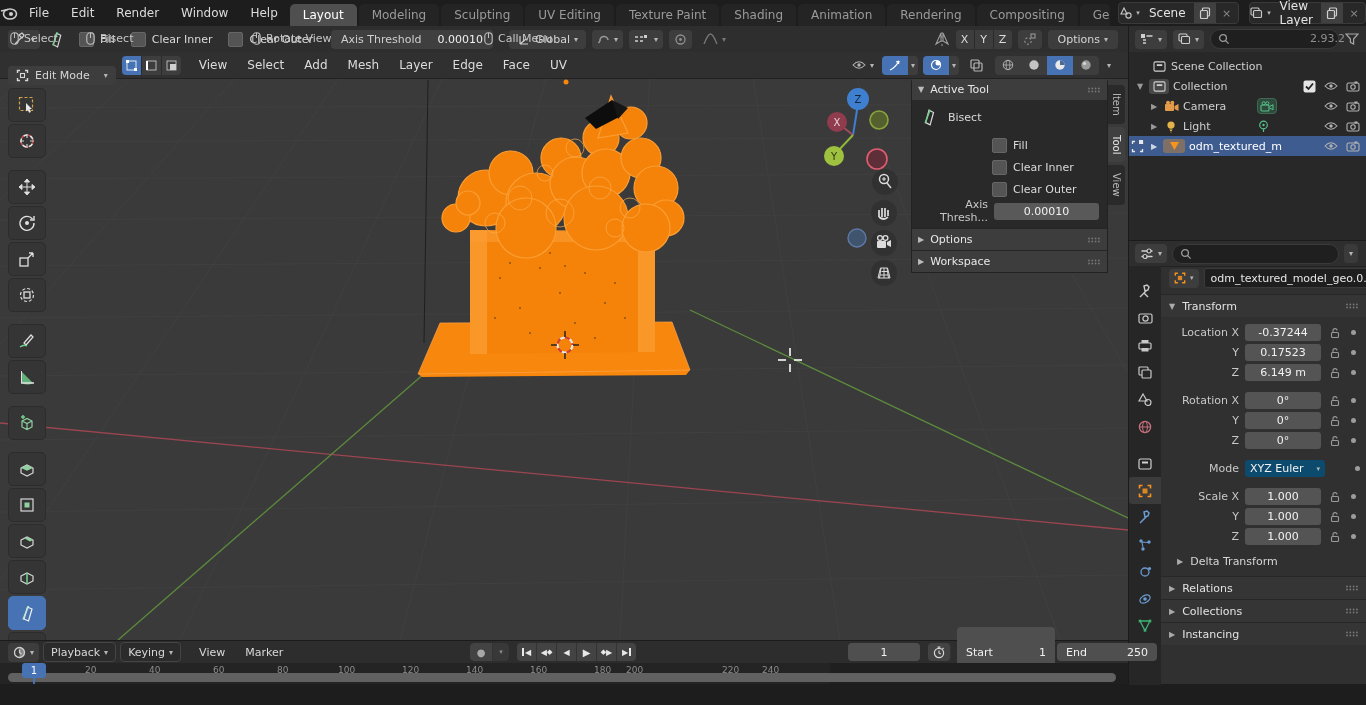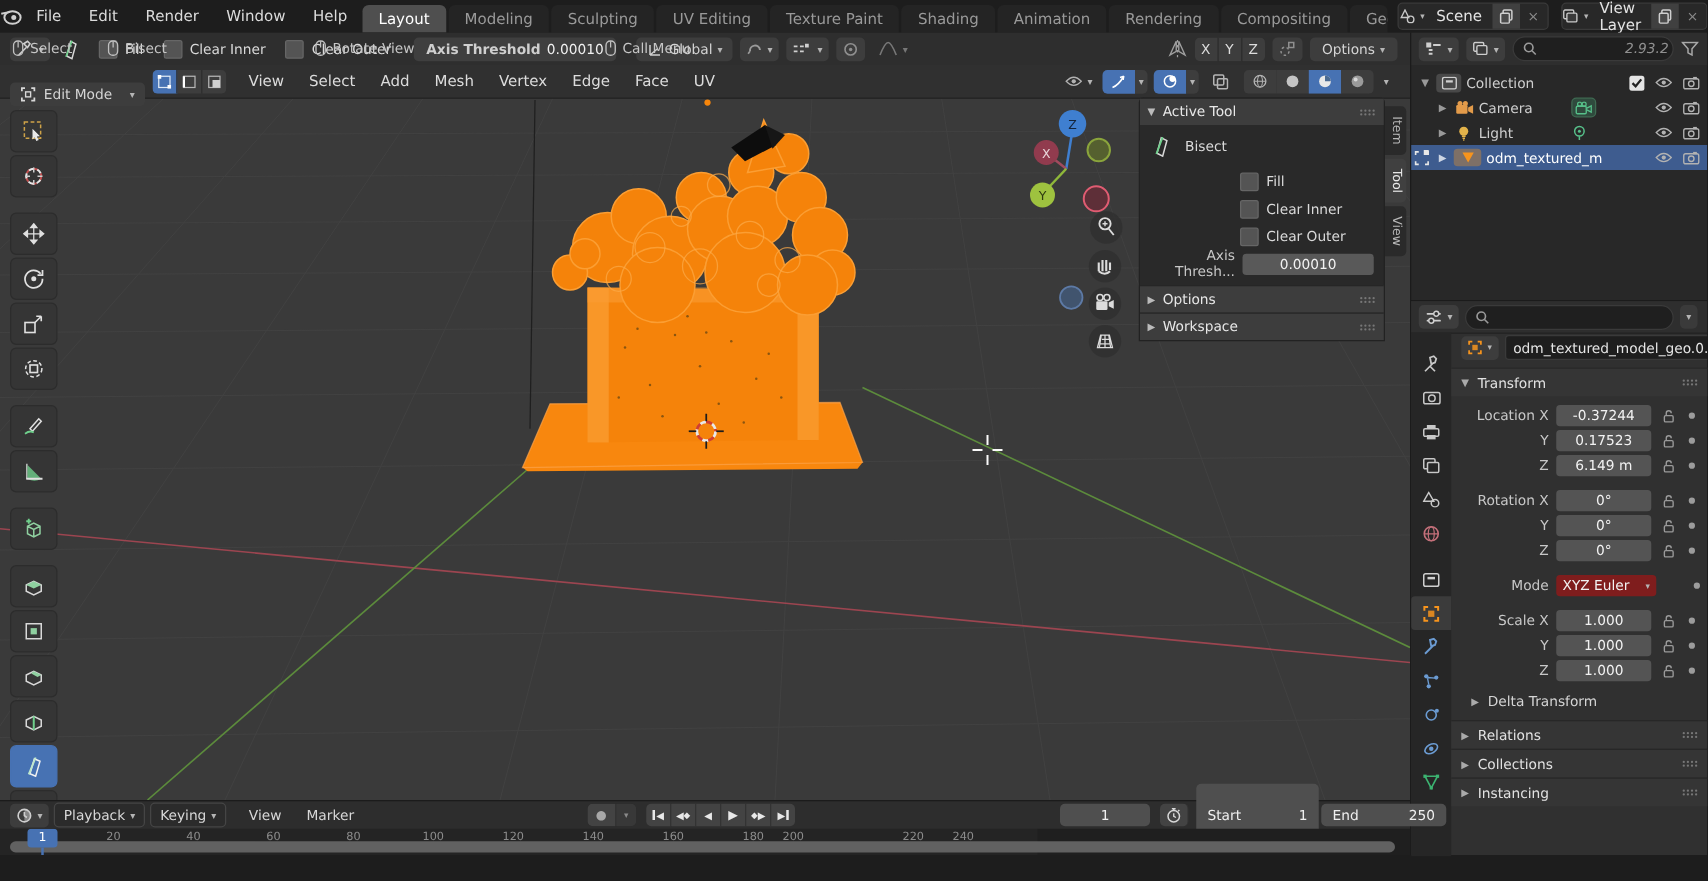--- a/index.html
+++ b/index.html
@@ -72,21 +72,21 @@
   .ptab.active{background:#3b3b3b;border-radius:3px 0 0 3px;}
   .ptab.gap{height:10px;}
   #prop-body{position:absolute;left:32px;top:25px;width:206px;height:419px;}
   .crumb{display:flex;align-items:center;height:26px;padding:0 8px;font-size:11px;color:#d2d2d2;}
   .namefield{background:#1e1e1e;border:1px solid #3a3a3a;border-radius:3px;height:18px;flex:1;display:flex;align-items:center;padding:0 6px;color:#e6e6e6;font-size:11px;}
   .panelhdr{height:22px;background:#353535;border-top:1px solid #272727;display:flex;align-items:center;padding:0 8px;font-size:11px;color:#e2e2e2;}
   .panelhdr .tri{font-size:8px;color:#aaa;margin-right:7px;}
   .tr-row{display:flex;align-items:center;height:19px;margin:1px 0;padding-left:4px;}
   .plabel{width:74px;text-align:right;font-size:11px;color:#c8c8c8;margin-right:6px;}
   .pfield{width:76px;height:17px;background:#545454;border-radius:3px;display:flex;align-items:center;justify-content:center;font-size:11px;color:#f2f2f2;}
-  .pfield.drop{background:#7f1d1d;justify-content:space-between;padding:0 5px;box-sizing:border-box;width:80px;}
+  .pfield.drop{background:#0c4a6e;justify-content:space-between;padding:0 5px;box-sizing:border-box;width:80px;}
   .lockw{width:16px;display:flex;justify-content:center;margin-left:6px;}
   .dot{width:5px;height:5px;border-radius:50%;background:#9c9c9c;margin-left:8px;}
   .grip{display:flex;margin-left:auto;}
   
   #timeline{left:0;top:640px;width:1128px;height:44px;background:#2d2d2d;border-top:1px solid #1b1b1b;box-sizing:border-box;}
   #tl-header{height:22px;display:flex;align-items:center;}
   .tlmenu{padding:0 10px;font-size:11px;color:#d8d8d8;}
   .tl-drop{display:flex;align-items:center;border:1px solid #454545;background:#2b2b2b;border-radius:4px;height:18px;padding:0 7px;font-size:11px;color:#d8d8d8;margin-left:4px;}
   .transport{display:flex;margin-left:8px;}
   .tbtn{width:19px;height:18px;background:#434343;border-right:1px solid #333;display:flex;align-items:center;justify-content:center;font-size:8px;color:#e8e8e8;}
@@ -94,21 +94,21 @@
   .tbtn:last-child{border-radius:0 4px 4px 0;border-right:none;}
   .tfield{background:#4f4f4f;border-radius:4px;height:18px;display:flex;align-items:center;font-size:11px;color:#f0f0f0;}
   #tl-ruler{position:relative;height:21px;background:#242424;overflow:hidden;}
   .rulnum{position:absolute;top:2px;font-size:9px;color:#8c8c8c;}
   #tl-scroll{position:absolute;left:8px;top:10px;width:1108px;height:9px;background:#616161;border-radius:5px;}
   #playhead{position:absolute;left:22px;top:0;width:24px;height:15px;background:#4772b3;border-radius:3px;color:#fff;font-size:10px;display:flex;align-items:center;justify-content:center;}
   #playline{position:absolute;left:33px;top:15px;width:2px;height:6px;background:#4772b3;}
   
   #statusbar{left:0;top:684px;width:1366px;height:21px;background:#2b2b2b;border-top:1px solid #1c1c1c;display:flex;align-items:center;font-size:11px;color:#c6c6c6;box-sizing:border-box;}
   .hint{display:flex;align-items:center;gap:5px;position:absolute;}
-  #version{position:absolute;right:31px;color:#8f8f8f;font-style:italic;}
+  #version{position:absolute;right:21px;color:#8f8f8f;}
   svg{display:block;}
 </style>
 </head>
 <body>
 
 <svg width="0" height="0" style="position:absolute">
   <defs>
     <symbol id="i-eye" viewBox="0 0 14 10">
         <path d="M1,5 Q7,-1.5 13,5 Q7,11.5 1,5 Z" fill="none" stroke="#b2b2b2" stroke-width="1.1"></path>
         <circle cx="7" cy="5" r="1.7" fill="#b2b2b2"></circle>
@@ -246,21 +246,21 @@
     </div>
     <div class="row" style="margin-left:16px;">
       <span class="checkbox"></span>
         <span class="cblabel">Clear Inner</span>
     </div>
     <div class="row" style="margin-left:16px;">
       <span class="checkbox"></span>
         <span class="cblabel">Clear Outer</span>
     </div>
     <div class="fieldpill" style="margin-left:18px;width:142px;justify-content:space-between;">
-      <span style="color:#cfcfcf;font-weight:bold;">Axis Threshold</span>
+      <span style="color:#cfcfcf;">Axis Threshold</span>
       <span style="color:#f0f0f0;">0.00010</span>
     </div>
     <div class="tsbtn" style="margin-left:16px;padding:0 8px;">
       <svg width="13" height="13" viewBox="0 0 13 13">
           <path d="M3,11 V3 M3,11 H11 M3,11 L9,6" fill="none" stroke="#cfcfcf" stroke-width="1.2"></path>
         </svg>
       <span style="margin-left:5px;font-size:11px;">Global</span>
         <span class="chev">▾</span>
     </div>
     <div class="tsbtn">
@@ -518,21 +518,21 @@
             <svg width="11" height="11" viewBox="0 0 11 11">
               <rect x="1" y="1" width="9" height="9" fill="none" stroke="#b5b5b5" stroke-width="1"></rect>
               <rect x="4" y="4" width="6" height="6" fill="#cfcfcf"></rect>
             </svg>
           </div>
       </div>
       <div class="vmenu" style="margin-left:8px;">View</div>
       <div class="vmenu">Select</div>
       <div class="vmenu">Add</div>
       <div class="vmenu">Mesh</div>
-      <div class="vmenu">Vertex</div>
+      <div class="vmenu">Layer</div>
       <div class="vmenu">Edge</div>
       <div class="vmenu">Face</div>
       <div class="vmenu">UV</div>
       <div style="margin-left:auto;display:flex;align-items:center;margin-right:14px;gap:5px;">
         <div class="hdrbtn" style="background:none;">
           <svg width="14" height="10">
               <use href="#i-eye"></use>
             </svg>
             <span class="chev">▾</span>
         </div>
@@ -755,20 +755,29 @@
     </div>
 
     <div class="vtabs">
       <div class="vtab">Item</div>
       <div class="vtab active">Tool</div>
       <div class="vtab">View</div>
     </div>
   </div>
 
   <div id="outliner" class="abs">
+    <div class="ol-row">
+      <span style="width:14px;"></span>
+      <span class="olicon">
+          <svg width="13" height="11">
+            <use href="#i-box"></use>
+          </svg>
+        </span>
+      <span>Scene Collection</span>
+    </div>
     <div class="ol-row">
       <span class="tri">▼</span>
       <span class="olicon" style="background:#484848;border-radius:3px;padding:2px;">
           <svg width="13" height="11">
             <use href="#i-box"></use>
           </svg>
         </span>
       <span>Collection</span>
       <span class="ol-right">
         <svg width="13" height="13" viewBox="0 0 13 13">

